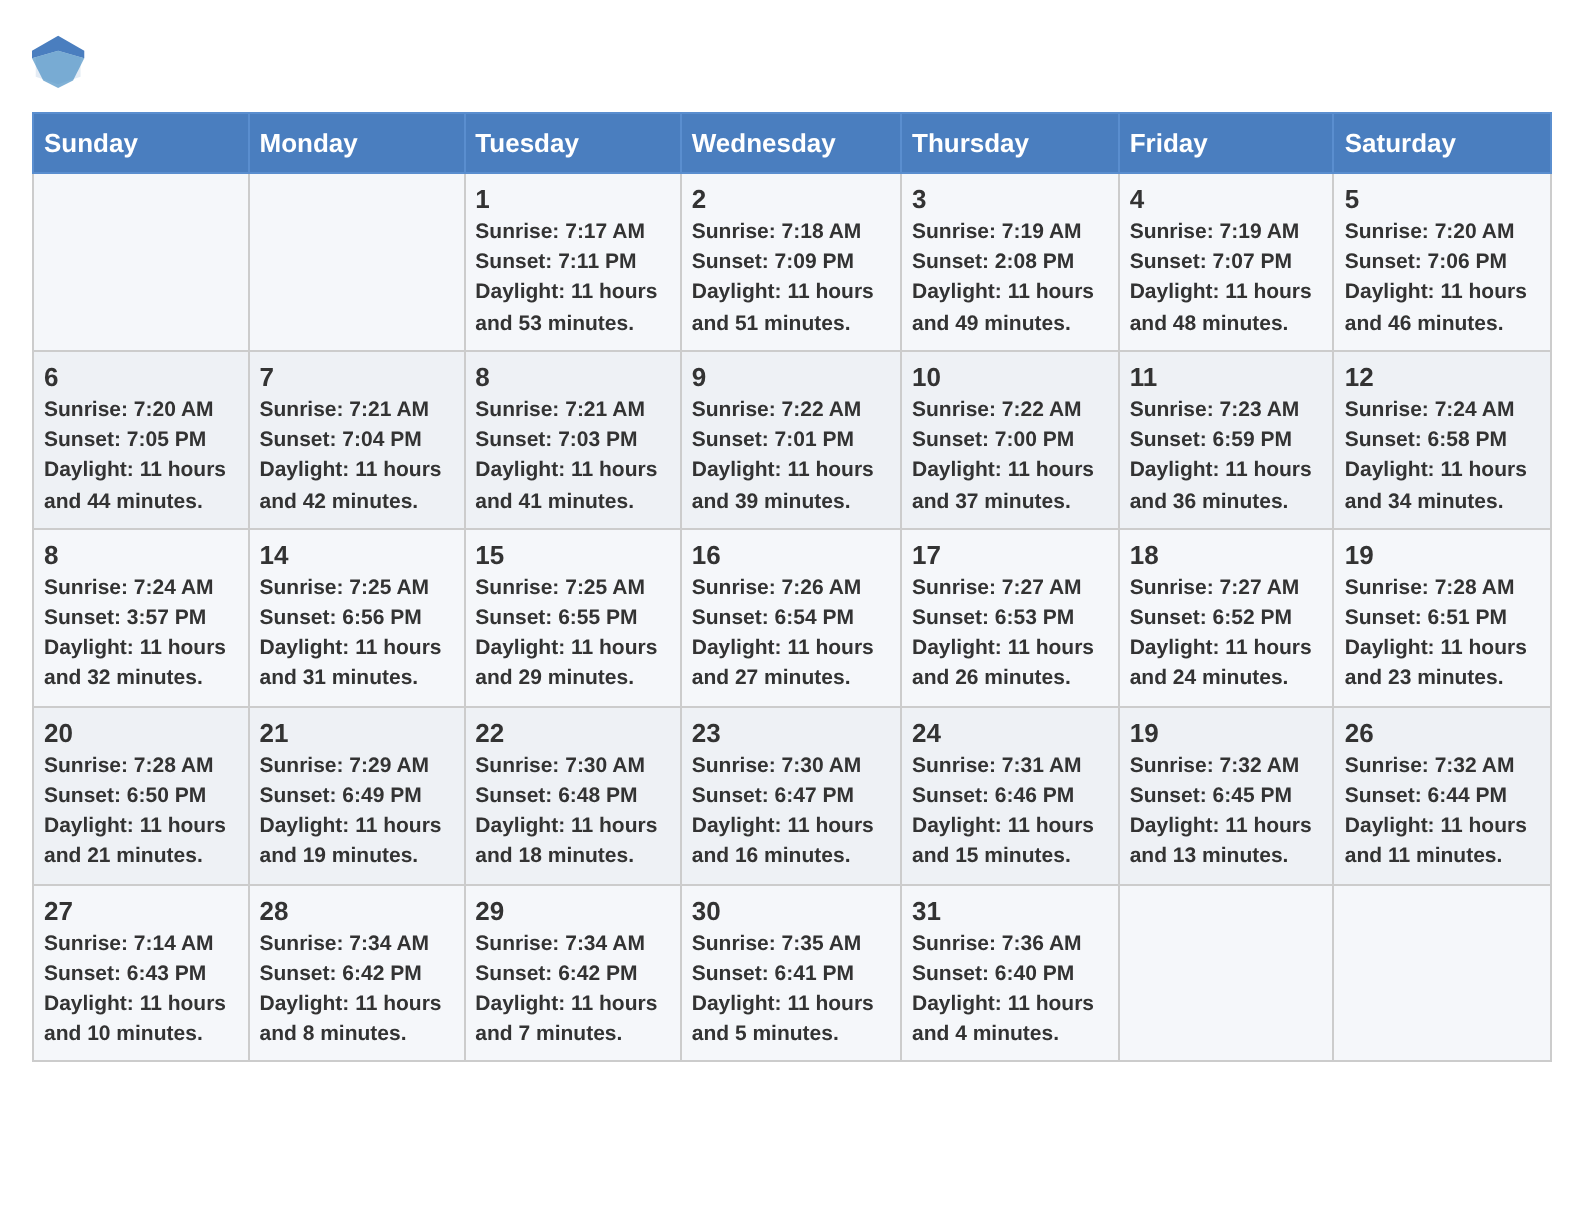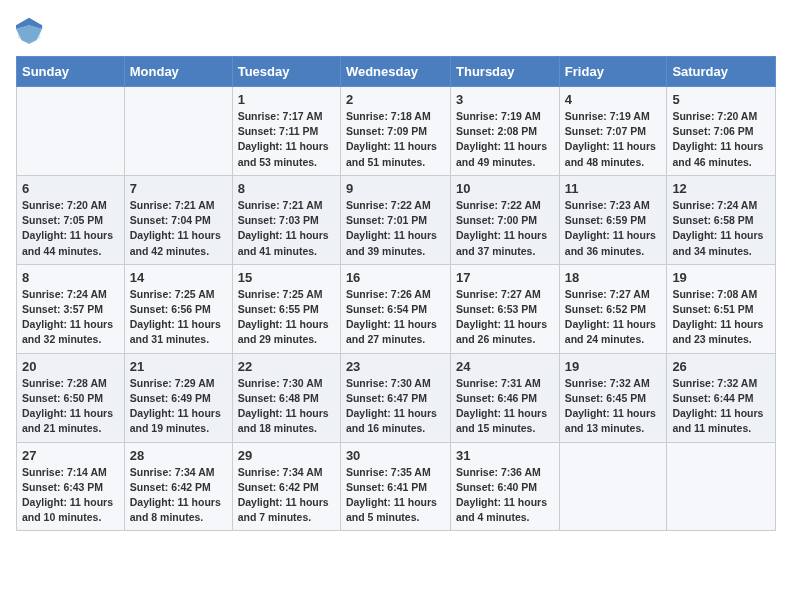--- a/index.html
+++ b/index.html
@@ -238,21 +238,21 @@
 Daylight: 11 hours and 26 minutes.</div>
         </td>
         <td>
           <span class="day-num">18</span>
           <div class="day-info">Sunrise: 7:27 AM
 Sunset: 6:52 PM
 Daylight: 11 hours and 24 minutes.</div>
         </td>
         <td>
           <span class="day-num">19</span>
-          <div class="day-info">Sunrise: 7:08 AM
+          <div class="day-info">Sunrise: 7:28 AM
 Sunset: 6:51 PM
 Daylight: 11 hours and 23 minutes.</div>
         </td>
       </tr>
       <tr>
         <td>
           <span class="day-num">20</span>
           <div class="day-info">Sunrise: 7:28 AM
 Sunset: 6:50 PM
 Daylight: 11 hours and 21 minutes.</div>

